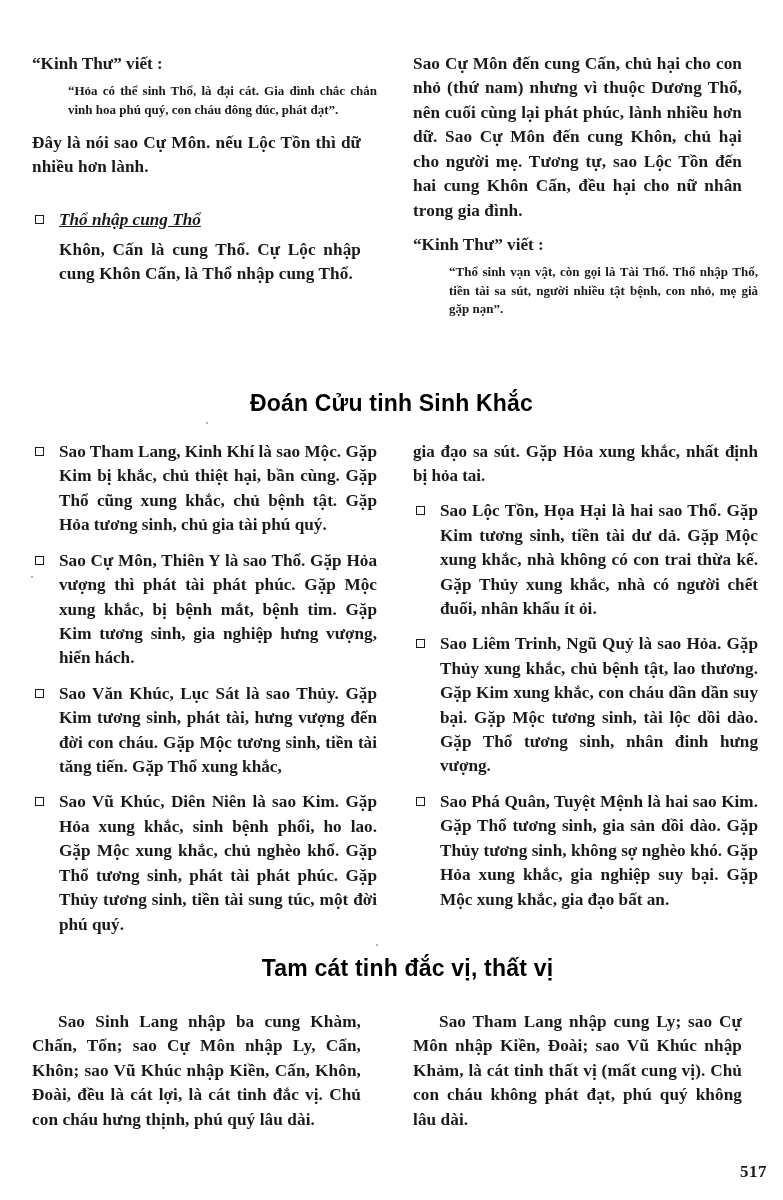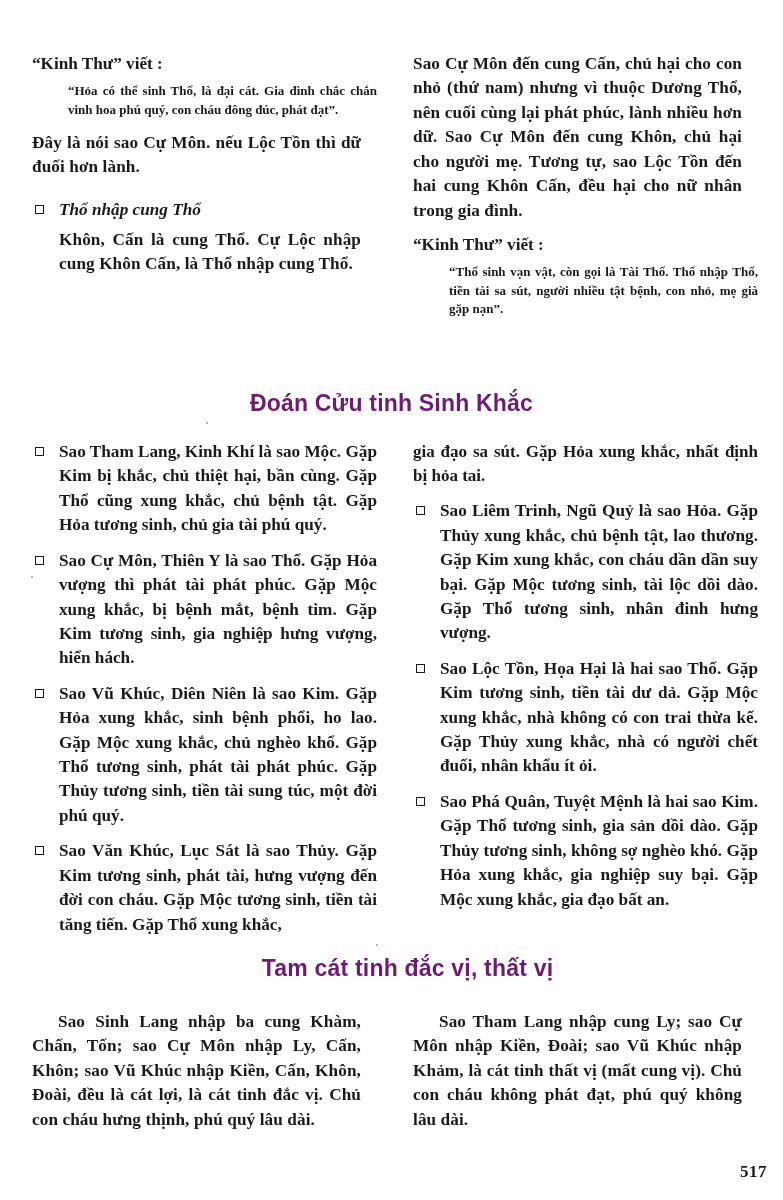--- a/index.html
+++ b/index.html
@@ -93,21 +93,21 @@
   
   .section-heading {
     position: absolute;
     left: 0;
     right: 0;
     text-align: center;
     font-family: "Liberation Sans", "DejaVu Sans", sans-serif;
     font-weight: 700;
     font-size: 23px;
     letter-spacing: 0.2px;
-    color: #701a75;
+    color: #000000;
   }
 
   
   .cont {
     font-size: 17px;
     line-height: 1.42;
     font-weight: 700;
     text-align: justify;
     margin: 0 0 11px 0;
     padding-left: 27px;
@@ -134,23 +134,23 @@
 </head>
 <body>
 
 <div class="page">
 
   <div class="band" style="top:52px;">
 
     <div class="col">
       <div class="quote-intro">“Kinh Thư” viết :</div>
       <div class="quote-block">“Hỏa có thể sinh Thổ, là đại cát. Gia đình chắc chắn vinh hoa phú quý, con cháu đông đúc, phát đạt”.</div>
-      <p>Đây là nói sao Cự Môn. nếu Lộc Tồn thì dữ đuối hơn lành.</p>
-
-      <ul class="blist" style="margin-top:18px;">
+      <p>Đây là nói sao Cự Môn. nếu Lộc Tồn thì dữ nhiều hơn lành.</p>
+
+      <ul class="blist" style="margin-top:28px;text-decoration:underline;">
         <li style="margin-bottom:6px;">
           <span class="sq"></span>
           <span style="font-style:italic;font-weight:700;">Thổ nhập cung Thổ</span>
         </li>
       </ul>
       <p style="padding-left:27px;">Khôn, Cấn là cung Thổ. Cự Lộc nhập cung Khôn Cấn, là Thổ nhập cung Thổ.</p>
     </div>
 
     <div class="col">
       <p>Sao Cự Môn đến cung Cấn, chủ hại cho con nhỏ (thứ nam) nhưng vì thuộc Dương Thổ, nên cuối cùng lại phát phúc, lành nhiều hơn dữ. Sao Cự Môn đến cung Khôn, chủ hại cho người mẹ. Tương tự, sao Lộc Tồn đến hai cung Khôn Cấn, đều hại cho nữ nhân trong gia đình.</p>
@@ -168,39 +168,39 @@
         <li>
           <span class="sq"></span>
           <span>Sao Tham Lang, Kinh Khí là sao Mộc. Gặp Kim bị khắc, chủ thiệt hại, bần cùng. Gặp Thổ cũng xung khắc, chủ bệnh tật. Gặp Hỏa tương sinh, chủ gia tài phú quý.</span>
         </li>
         <li>
           <span class="sq"></span>
           <span>Sao Cự Môn, Thiên Y là sao Thổ. Gặp Hỏa vượng thì phát tài phát phúc. Gặp Mộc xung khắc, bị bệnh mắt, bệnh tim. Gặp Kim tương sinh, gia nghiệp hưng vượng, hiển hách.</span>
         </li>
         <li>
           <span class="sq"></span>
+          <span>Sao Văn Khúc, Lục Sát là sao Thủy. Gặp Kim tương sinh, phát tài, hưng vượng đến đời con cháu. Gặp Mộc tương sinh, tiền tài tăng tiến. Gặp Thổ xung khắc,</span>
+        </li>
+        <li>
+          <span class="sq"></span>
           <span>Sao Vũ Khúc, Diên Niên là sao Kim. Gặp Hỏa xung khắc, sinh bệnh phổi, ho lao. Gặp Mộc xung khắc, chủ nghèo khổ. Gặp Thổ tương sinh, phát tài phát phúc. Gặp Thủy tương sinh, tiền tài sung túc, một đời phú quý.</span>
-        </li>
-        <li>
-          <span class="sq"></span>
-          <span>Sao Văn Khúc, Lục Sát là sao Thủy. Gặp Kim tương sinh, phát tài, hưng vượng đến đời con cháu. Gặp Mộc tương sinh, tiền tài tăng tiến. Gặp Thổ xung khắc,</span>
         </li>
       </ul>
     </div>
 
     <div class="col">
       <div class="cont" style="padding-left:0;">gia đạo sa sút. Gặp Hỏa xung khắc, nhất định bị hỏa tai.</div>
       <ul class="blist">
         <li>
           <span class="sq"></span>
+          <span>Sao Lộc Tồn, Họa Hại là hai sao Thổ. Gặp Kim tương sinh, tiền tài dư dả. Gặp Mộc xung khắc, nhà không có con trai thừa kế. Gặp Thủy xung khắc, nhà có người chết đuối, nhân khẩu ít ỏi.</span>
+        </li>
+        <li>
+          <span class="sq"></span>
           <span>Sao Liêm Trinh, Ngũ Quỷ là sao Hỏa. Gặp Thủy xung khắc, chủ bệnh tật, lao thương. Gặp Kim xung khắc, con cháu dần dần suy bại. Gặp Mộc tương sinh, tài lộc dồi dào. Gặp Thổ tương sinh, nhân đinh hưng vượng.</span>
-        </li>
-        <li>
-          <span class="sq"></span>
-          <span>Sao Lộc Tồn, Họa Hại là hai sao Thổ. Gặp Kim tương sinh, tiền tài dư dả. Gặp Mộc xung khắc, nhà không có con trai thừa kế. Gặp Thủy xung khắc, nhà có người chết đuối, nhân khẩu ít ỏi.</span>
         </li>
         <li>
           <span class="sq"></span>
           <span>Sao Phá Quân, Tuyệt Mệnh là hai sao Kim. Gặp Thổ tương sinh, gia sản dồi dào. Gặp Thủy tương sinh, không sợ nghèo khó. Gặp Hỏa xung khắc, gia nghiệp suy bại. Gặp Mộc xung khắc, gia đạo bất an.</span>
         </li>
       </ul>
     </div>
   </div>
 
   <div class="section-heading" style="top:955px;margin-left:32px;">Tam cát tinh đắc vị, thất vị</div>

